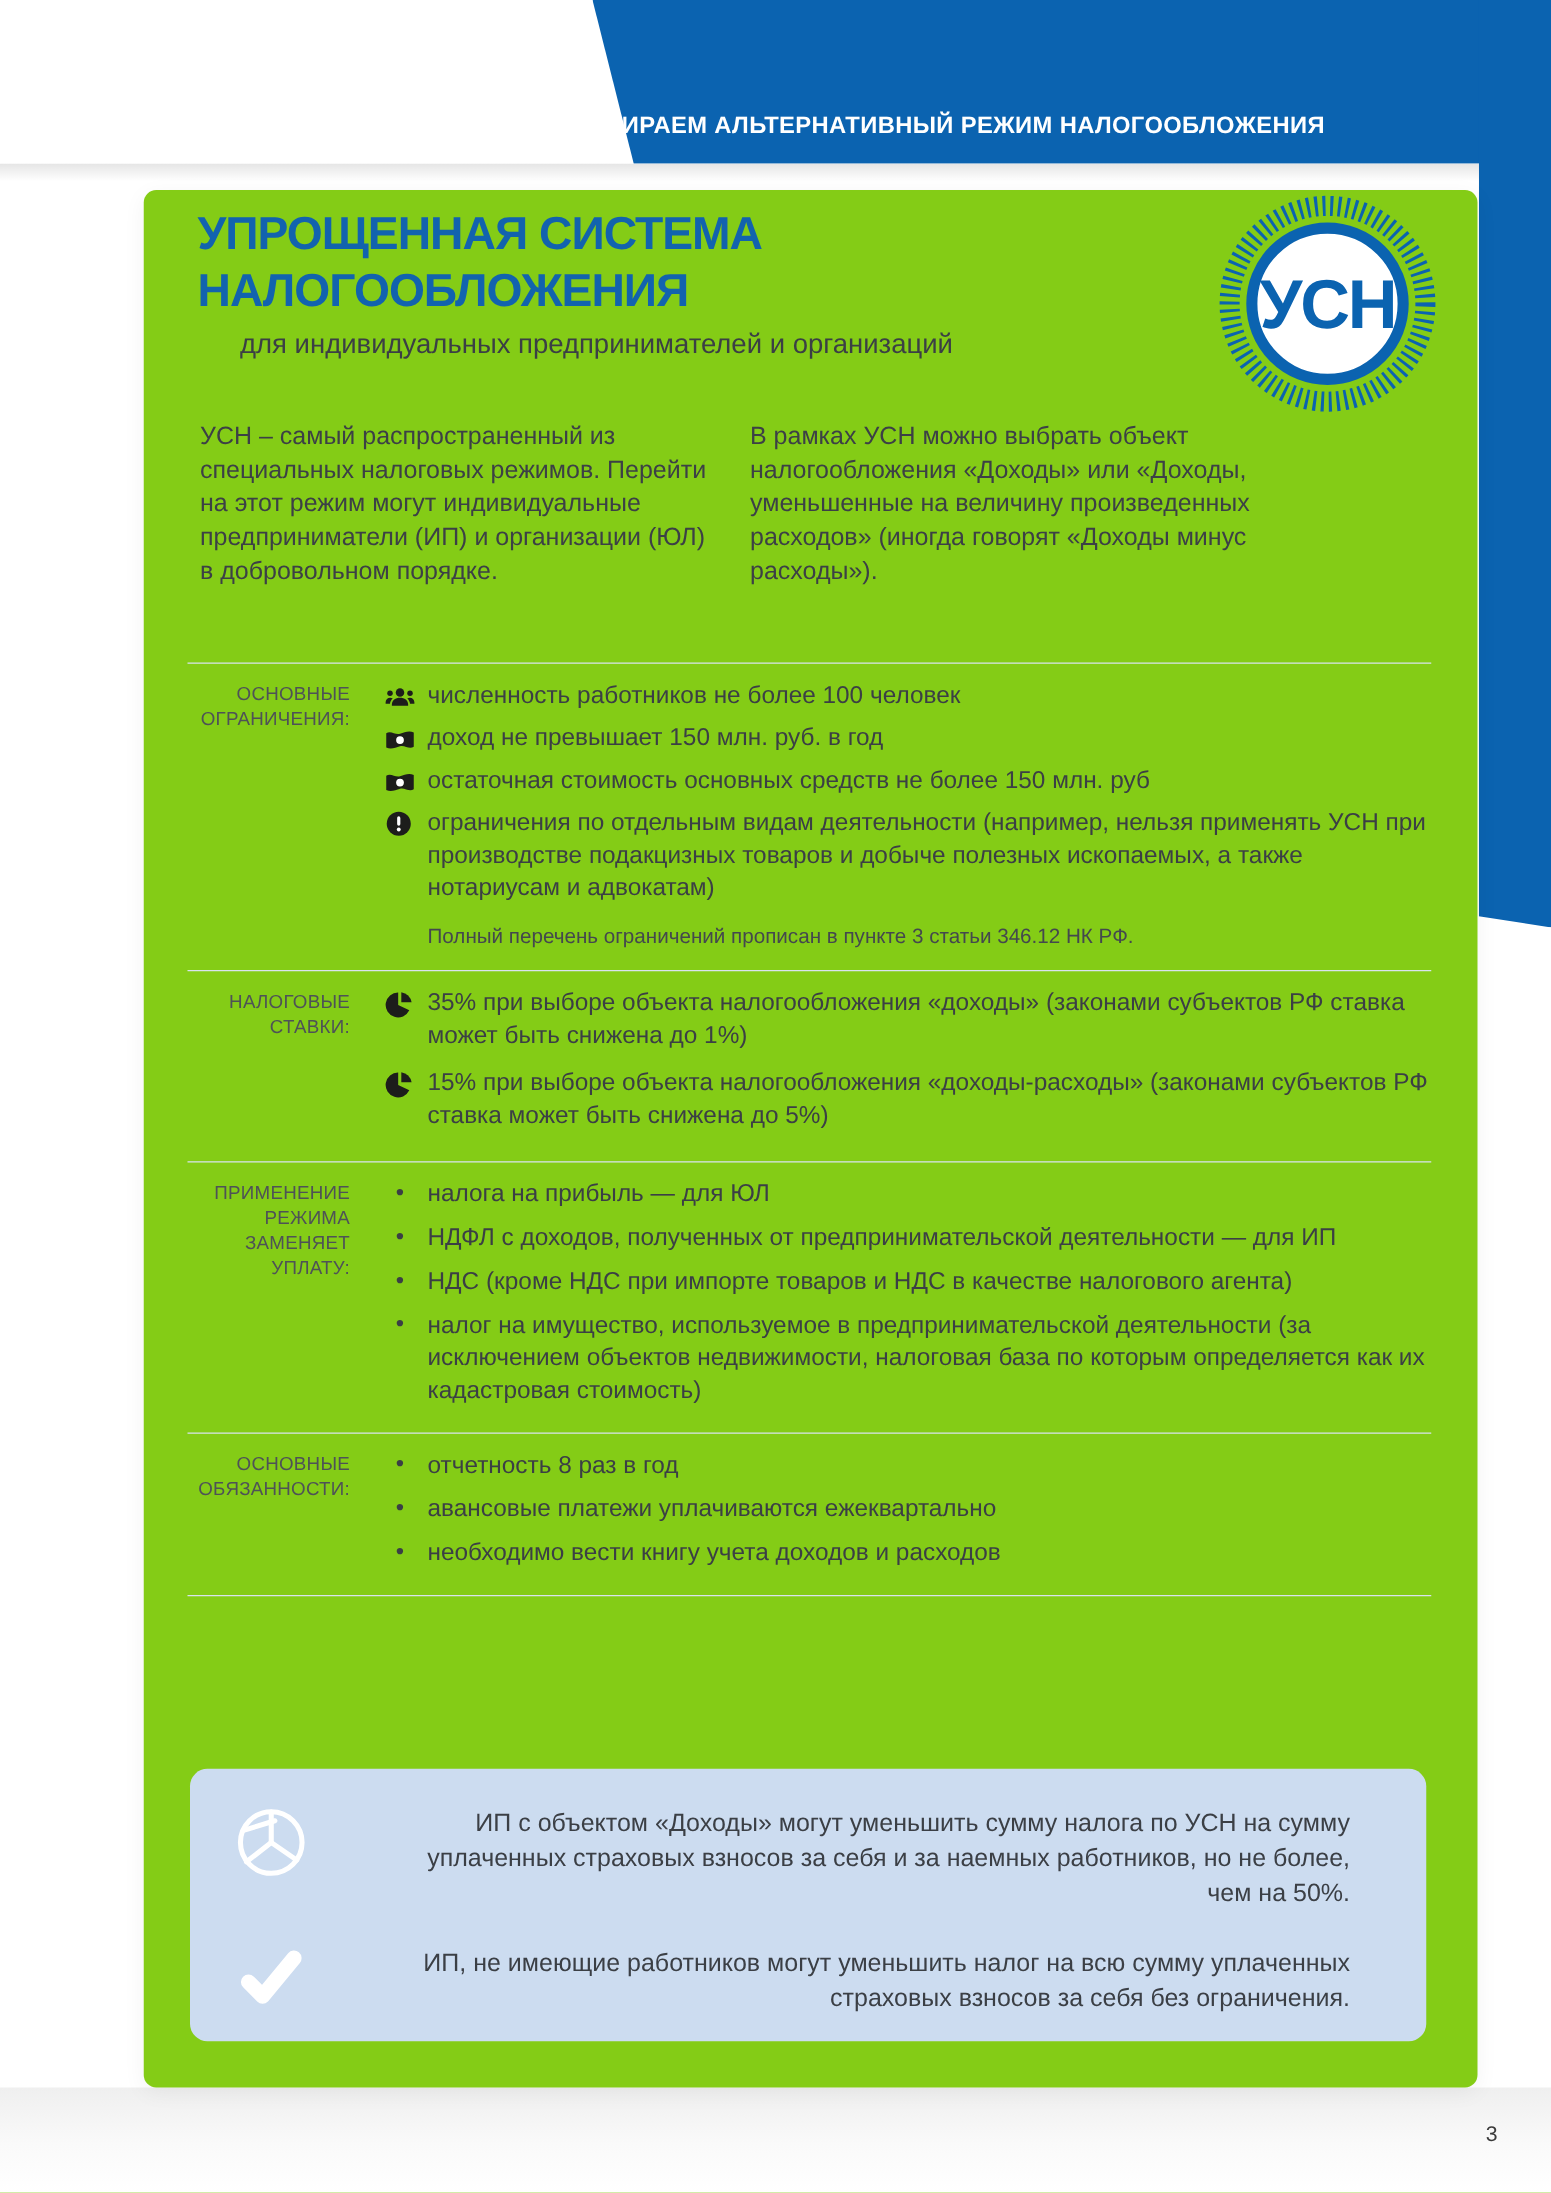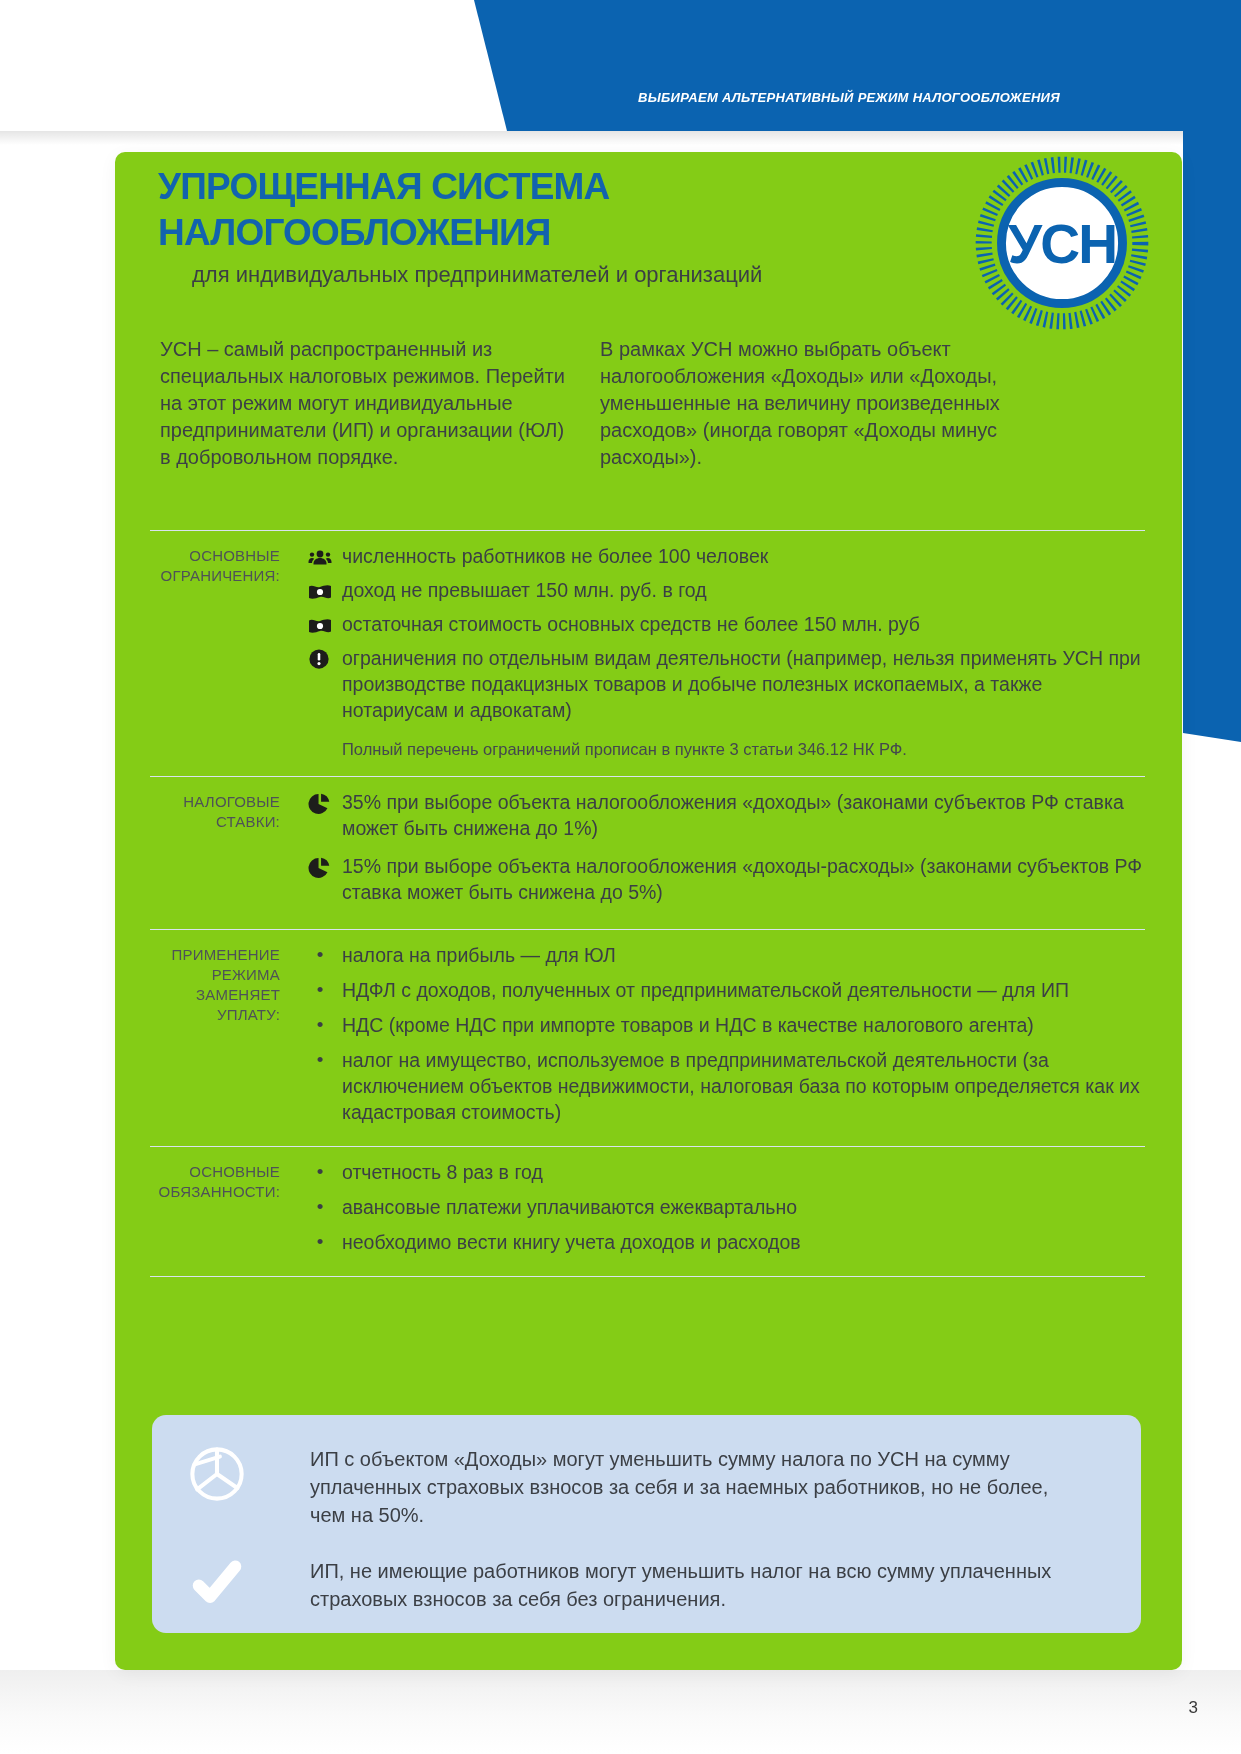--- a/index.html
+++ b/index.html
@@ -19,23 +19,22 @@
     position:absolute;left:0;top:131px;width:1241px;height:14px;
     background:linear-gradient(180deg,rgba(0,0,0,0.10),rgba(0,0,0,0));
   }
   .band-right{
     position:absolute;left:1183px;top:0;width:58px;height:742px;
     background:#0B63B0;
     clip-path:polygon(0 0, 58px 0, 58px 742px, 0 733px);
   }
   .banner-text{
     position:absolute;top:90px;right:181px;
-    color:#ffffff;font-size:13px;font-weight:bold;letter-spacing:.3px;
+    color:#ffffff;font-size:19px;font-weight:bold;letter-spacing:.3px;
     white-space:nowrap;
-    font-style:italic;
   }
   .bottom-strip{
     position:absolute;left:0;top:1670px;width:1241px;height:84px;
     background:linear-gradient(180deg,#efefef 0%,#fafafa 55%,#ffffff 100%);
   }
   
   .card{
     position:absolute;left:115px;top:152px;width:1067px;height:1518px;
     background:#84cc16;border-radius:10px;
     box-shadow:0 4px 18px rgba(0,0,0,0.05);
@@ -73,21 +72,21 @@
   .sec-note{
     margin:16px 0 4px 62px;color:#44484E;font-size:16.5px;line-height:21px;
   }
   .rates .item{margin-bottom:12px;}
   .bullets .item{margin-bottom:9px;}
   
   .infobox{
     position:absolute;left:37px;top:1263px;width:989px;height:218px;
     background:#CCDCF0;border-radius:14px;
   }
-  .info-item{display:flex;align-items:flex-start;}
+  .info-item{display:flex;align-items:flex-start;text-align:right;}
   .info-item.first{padding-top:30px;}
   .info-item.second{padding-top:28px;}
   .info-icon{width:70px;flex:none;margin-left:30px;display:flex;justify-content:center;}
   .info-text{margin-left:58px;width:770px;color:#3B3F45;font-size:20px;line-height:28px;}
   
   .page-number{
     position:absolute;left:1168px;top:1698px;width:30px;text-align:right;
     color:#3A3A3A;font-size:17px;
   }
 </style>

